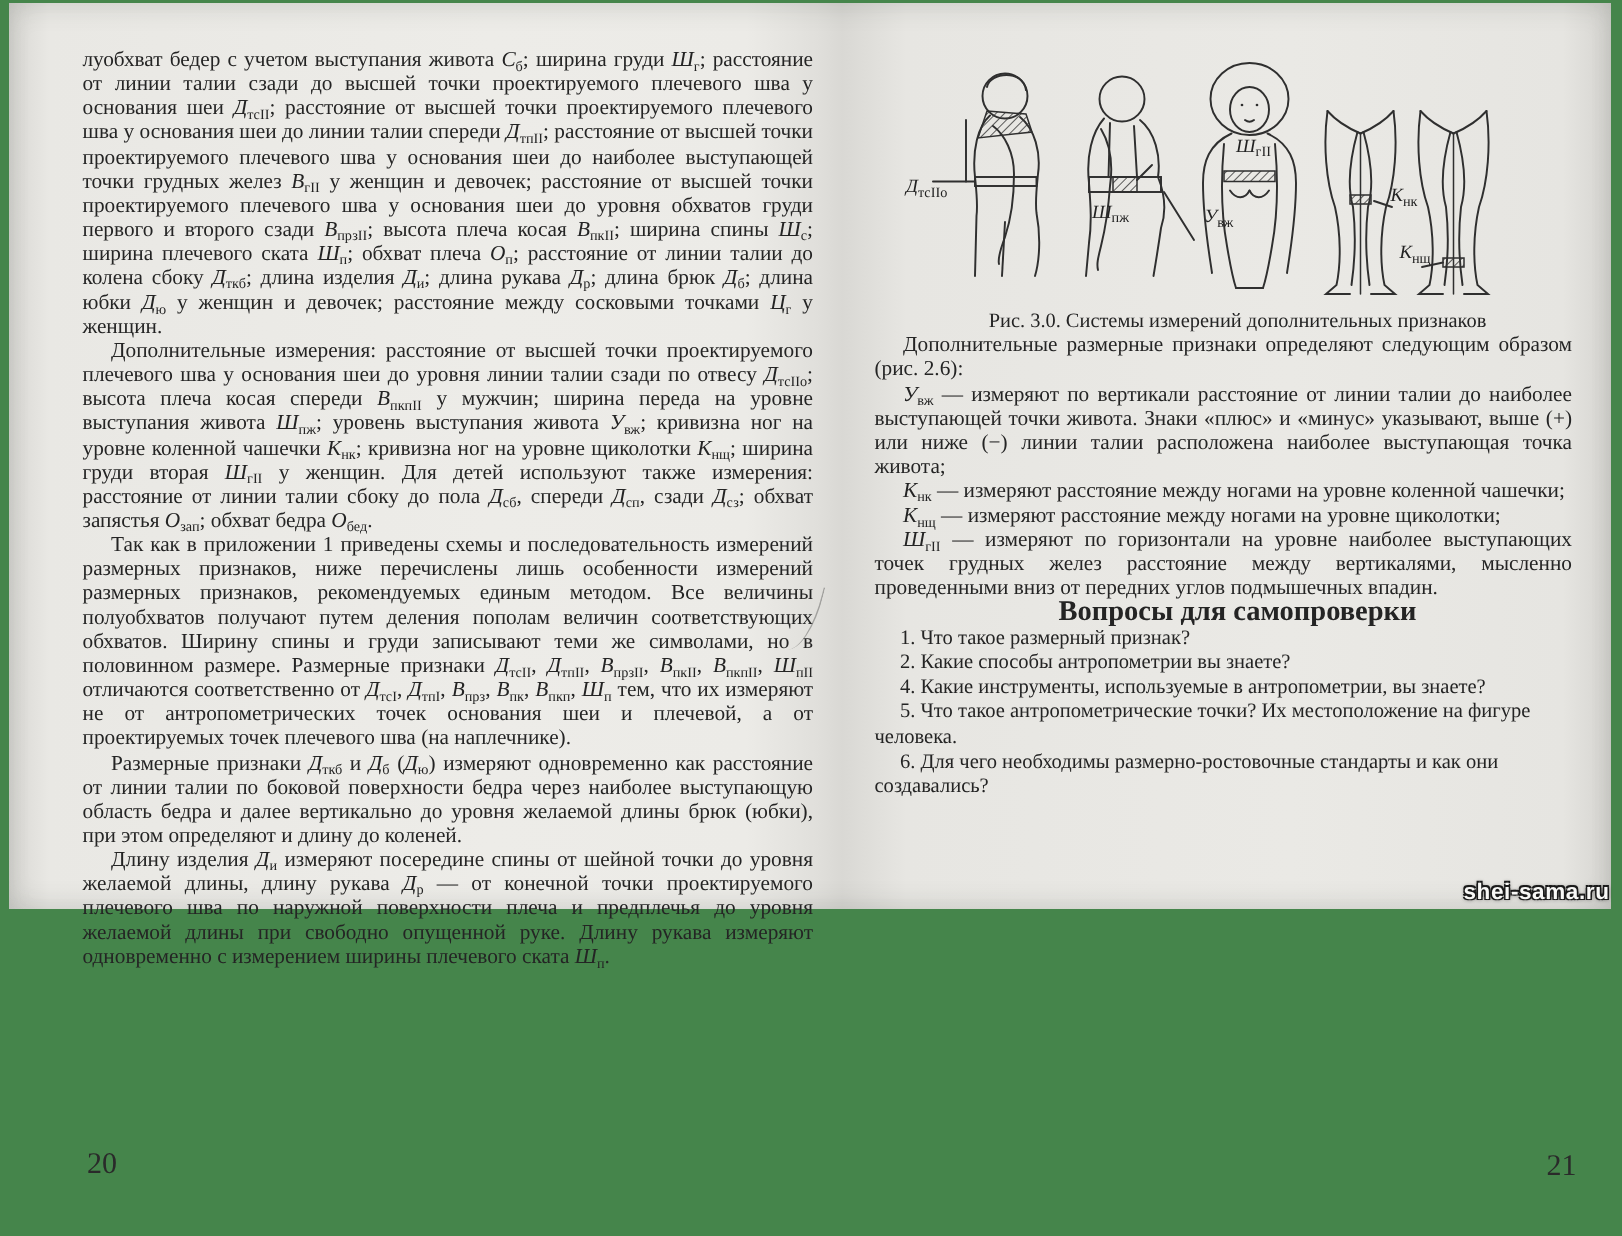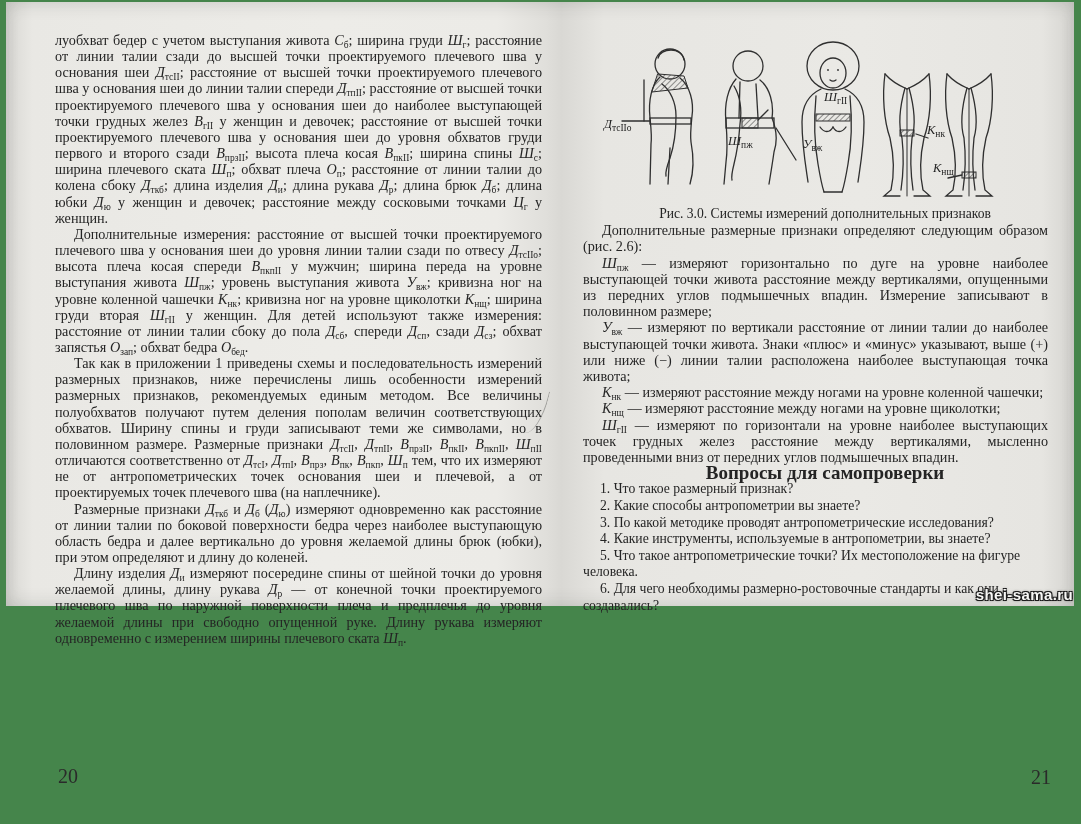--- a/index.html
+++ b/index.html
@@ -142,30 +142,28 @@
   <div id="lbl-dtso" class="fig-label"><i>Д</i><sub>тсIIо</sub></div>
   <div id="lbl-shpzh" class="fig-label"><i>Ш</i><sub>пж</sub></div>
   <div id="lbl-uvzh" class="fig-label"><i>У</i><sub>вж</sub></div>
   <div id="lbl-shg2" class="fig-label"><i>Ш</i><sub>гII</sub></div>
   <div id="lbl-knk" class="fig-label"><i>К</i><sub>нк</sub></div>
   <div id="lbl-knshch" class="fig-label"><i>К</i><sub>нщ</sub></div>
 
   <div id="right-col" class="col">
     <p class="caption">Рис. 3.0. Системы измерений дополнительных признаков</p>
     <p>Дополнительные размерные признаки определяют следующим образом (рис. 2.6):</p>
-    <p><i>Ш</i><sub>пж</sub> — измеряют горизонтально по дуге на уровне наиболее выступающей точки живота расстояние между вертикалями, опущенными из передних углов подмышечных впадин. Измерение записывают в половинном размере;</p>
     <p><i>У</i><sub>вж</sub> — измеряют по вертикали расстояние от линии талии до наиболее выступающей точки живота. Знаки «плюс» и «минус» указывают, выше (+) или ниже (−) линии талии расположена наиболее выступающая точка живота;</p>
     <p><i>К</i><sub>нк</sub> — измеряют расстояние между ногами на уровне коленной чашечки;</p>
     <p><i>К</i><sub>нщ</sub> — измеряют расстояние между ногами на уровне щиколотки;</p>
     <p><i>Ш</i><sub>гII</sub> — измеряют по горизонтали на уровне наиболее выступающих точек грудных желез расстояние между вертикалями, мысленно проведенными вниз от передних углов подмышечных впадин.</p>
     <p class="selfcheck">Вопросы для самопроверки</p>
     <div class="questions">
       <p>1. Что такое размерный признак?</p>
       <p>2. Какие способы антропометрии вы знаете?</p>
-      <p>3. По какой методике проводят антропометрические исследования?</p>
       <p>4. Какие инструменты, используемые в антропометрии, вы знаете?</p>
       <p>5. Что такое антропометрические точки? Их местоположение на фигуре человека.</p>
       <p>6. Для чего необходимы размерно-ростовочные стандарты и как они создавались?</p>
     </div>
   </div>
 
   <div id="pn-left" class="pagenum">20</div>
   <div id="pn-right" class="pagenum">21</div>
 
   <div id="pen-mark"></div>

